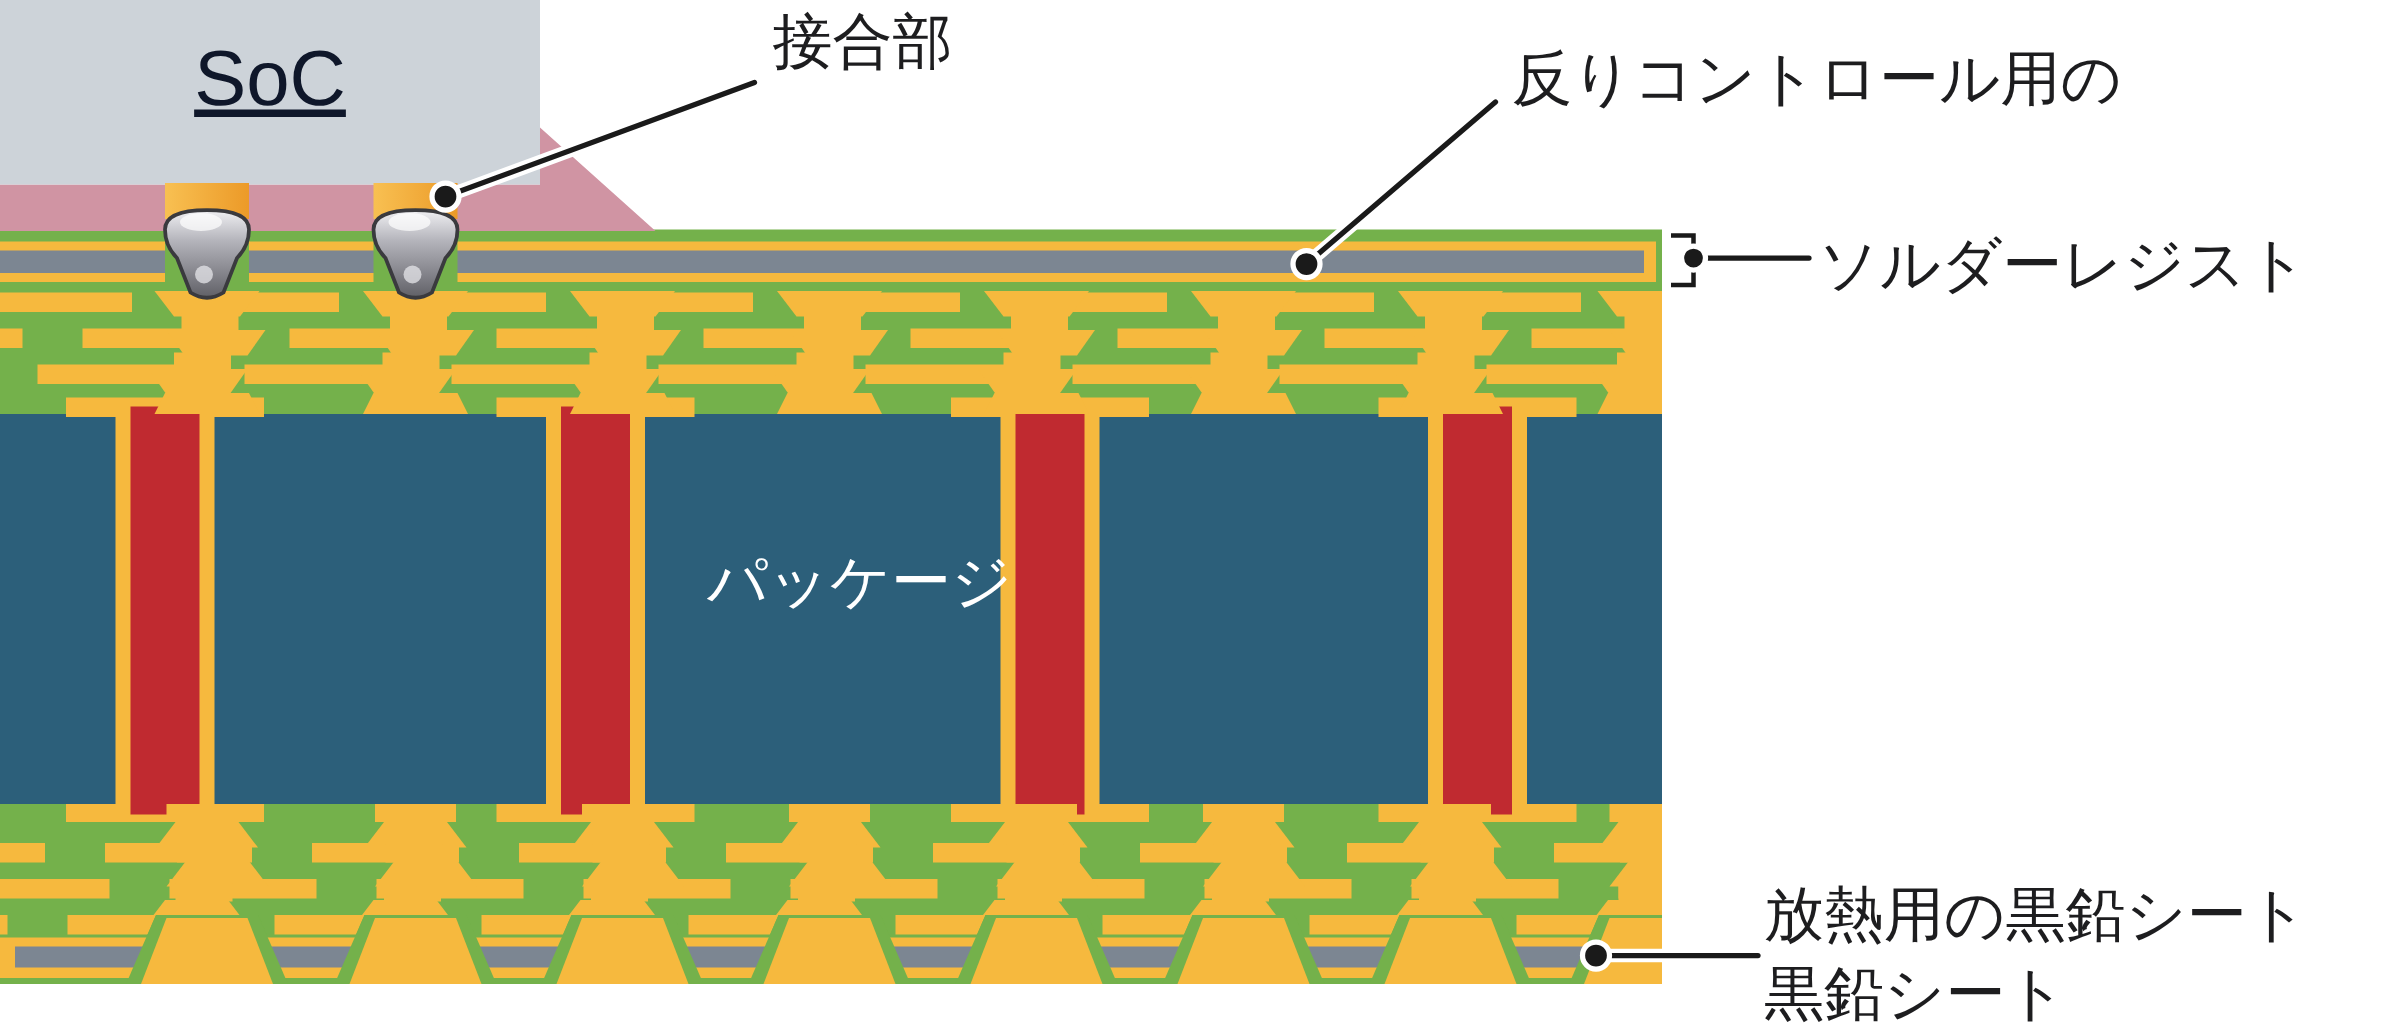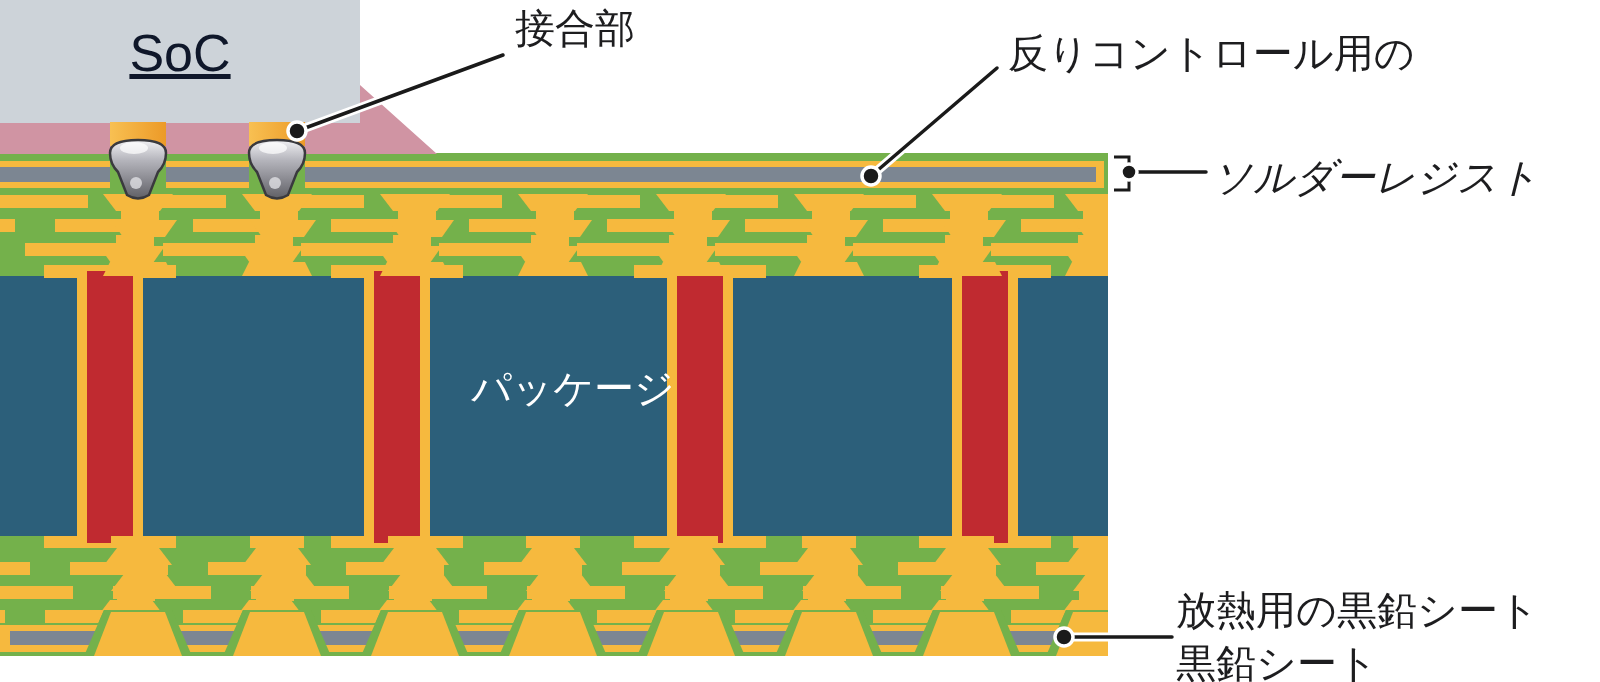--- a/index.html
+++ b/index.html
@@ -20,21 +20,21 @@
   .kcase{stroke:#ffffff;stroke-width:9;fill:none;stroke-linecap:round;}
   .kdot{fill:var(--line-black);stroke:#ffffff;stroke-width:3.5;}
   .bracket{stroke:var(--line-black);stroke-width:3;fill:none;}
   .lbl{position:absolute;color:var(--text-black);font-size:40px;line-height:50px;
        font-weight:500;white-space:nowrap;letter-spacing:0px;}
   .lbl .in{display:block;}
   #soc-label{left:0;top:28px;width:360px;text-align:center;font-size:52px;color:#0f172a;font-weight:500;text-decoration:underline;}
   #joint-label{left:487px;top:4px;line-height:48px;}
   #joint-label .l1{margin-left:28px;}
   #heat-label{left:1008px;top:28px;}
-  #resist-label{left:1212px;top:152px;font-style:italic;}
+  #resist-label{left:1212px;top:152px;}
   #warp-label{left:1176px;top:584px;line-height:53px;}
   #core-label{left:415px;top:363px;width:260px;text-align:right;
               color:var(--core-text-white);font-size:40px;line-height:50px;}
 </style>
 </head>
 <body>
 
 <div id="stage">
 
   <svg id="diagram-svg" width="1600" height="682" viewBox="0 0 1600 682">

